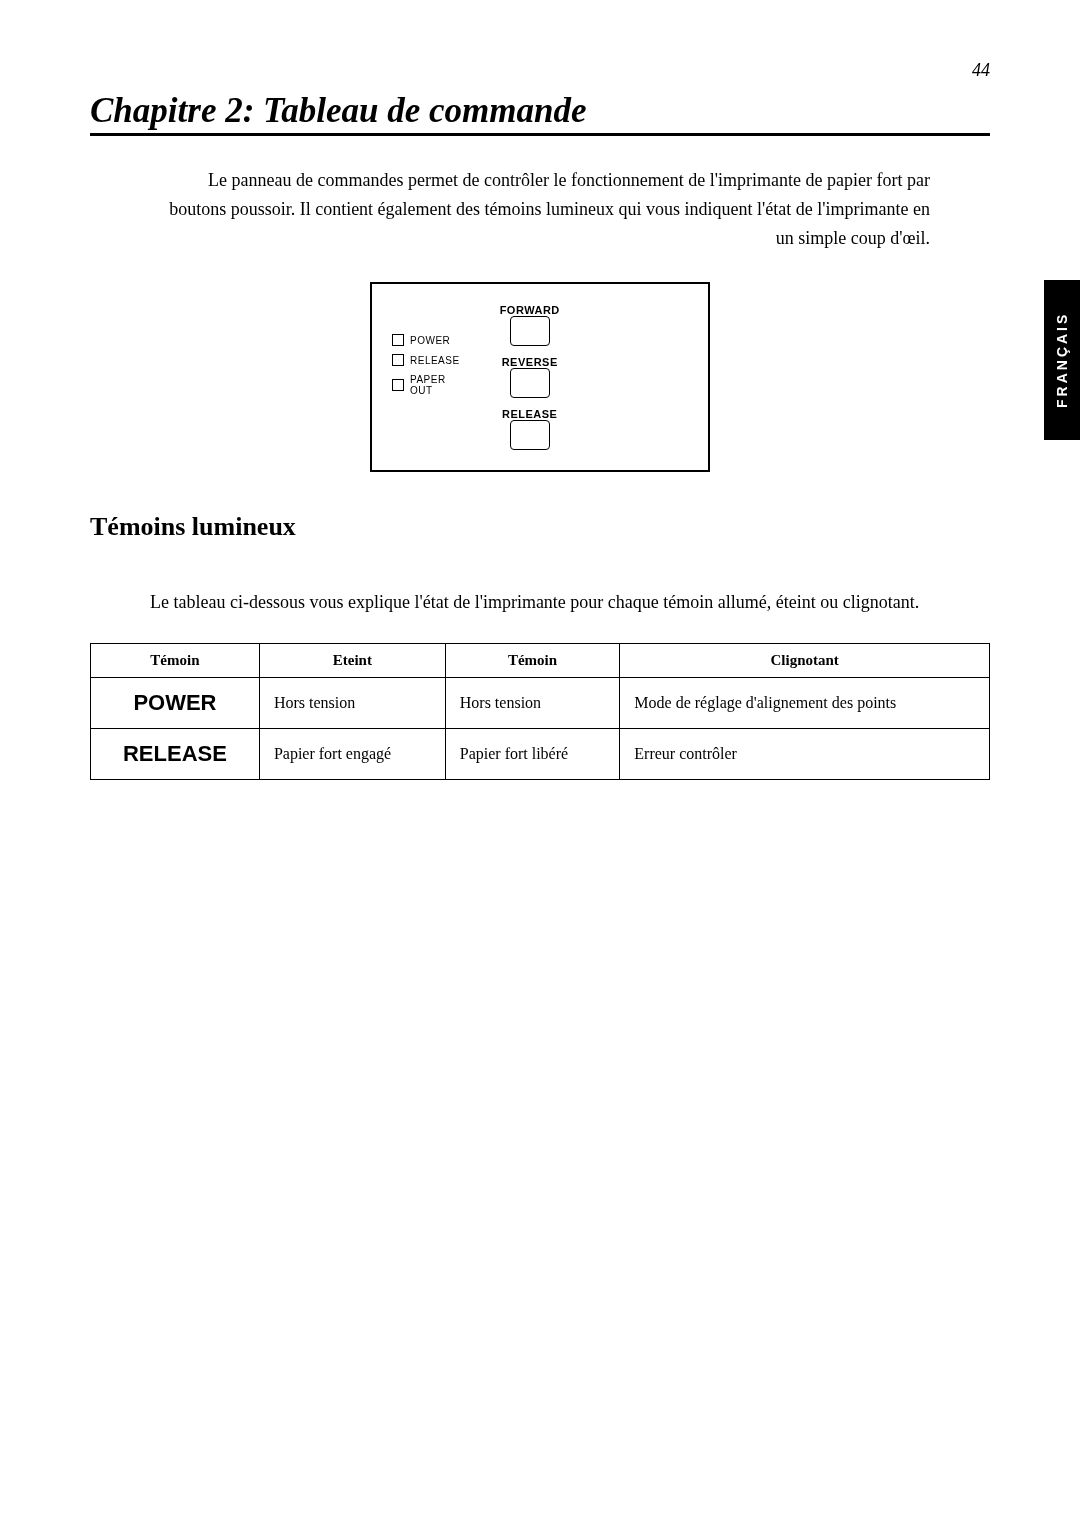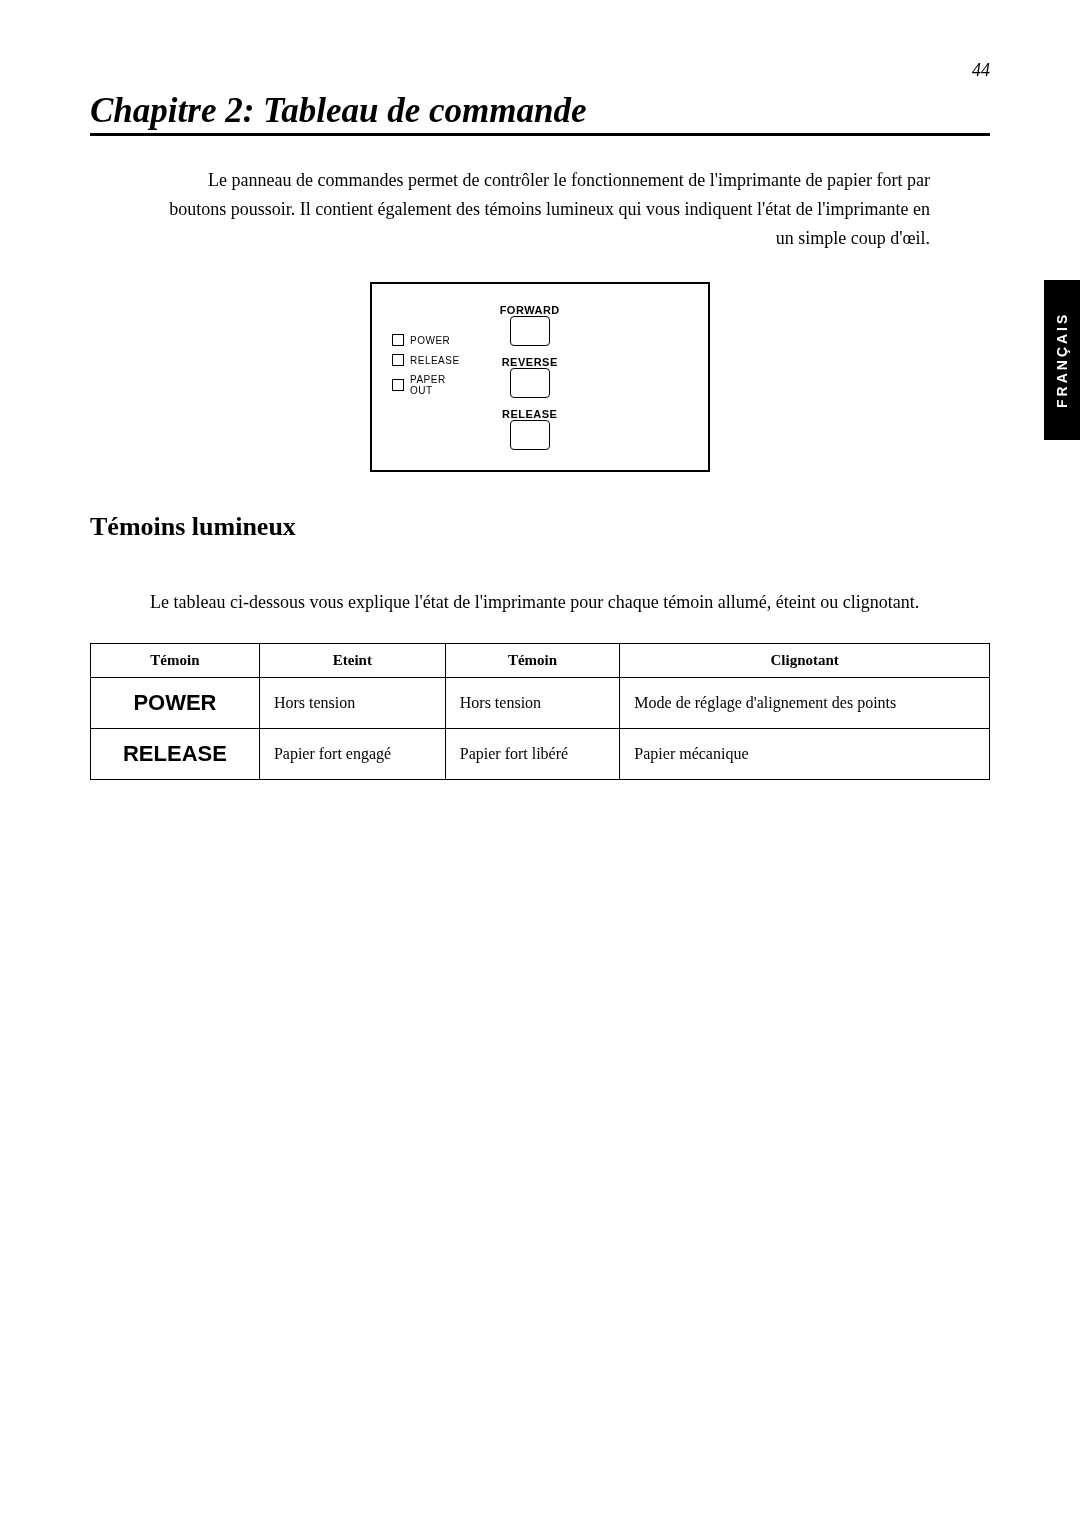--- a/index.html
+++ b/index.html
@@ -238,18 +238,18 @@
     <tr>
       <td class="row-label">POWER</td>
       <td class="cell-content">Hors tension</td>
       <td class="cell-content">Hors tension</td>
       <td class="cell-content">Mode de réglage d'alignement des points</td>
     </tr>
     <tr>
       <td class="row-label">RELEASE</td>
       <td class="cell-content">Papier fort engagé</td>
       <td class="cell-content">Papier fort libéré</td>
-      <td class="cell-content">Papier mécanique</td>
+      <td class="cell-content">Erreur contrôler</td>
     </tr>
   </tbody>
 </table>
 
 <div class="sidebar-tab">FRANÇAIS</div>
 
 </body></html>

